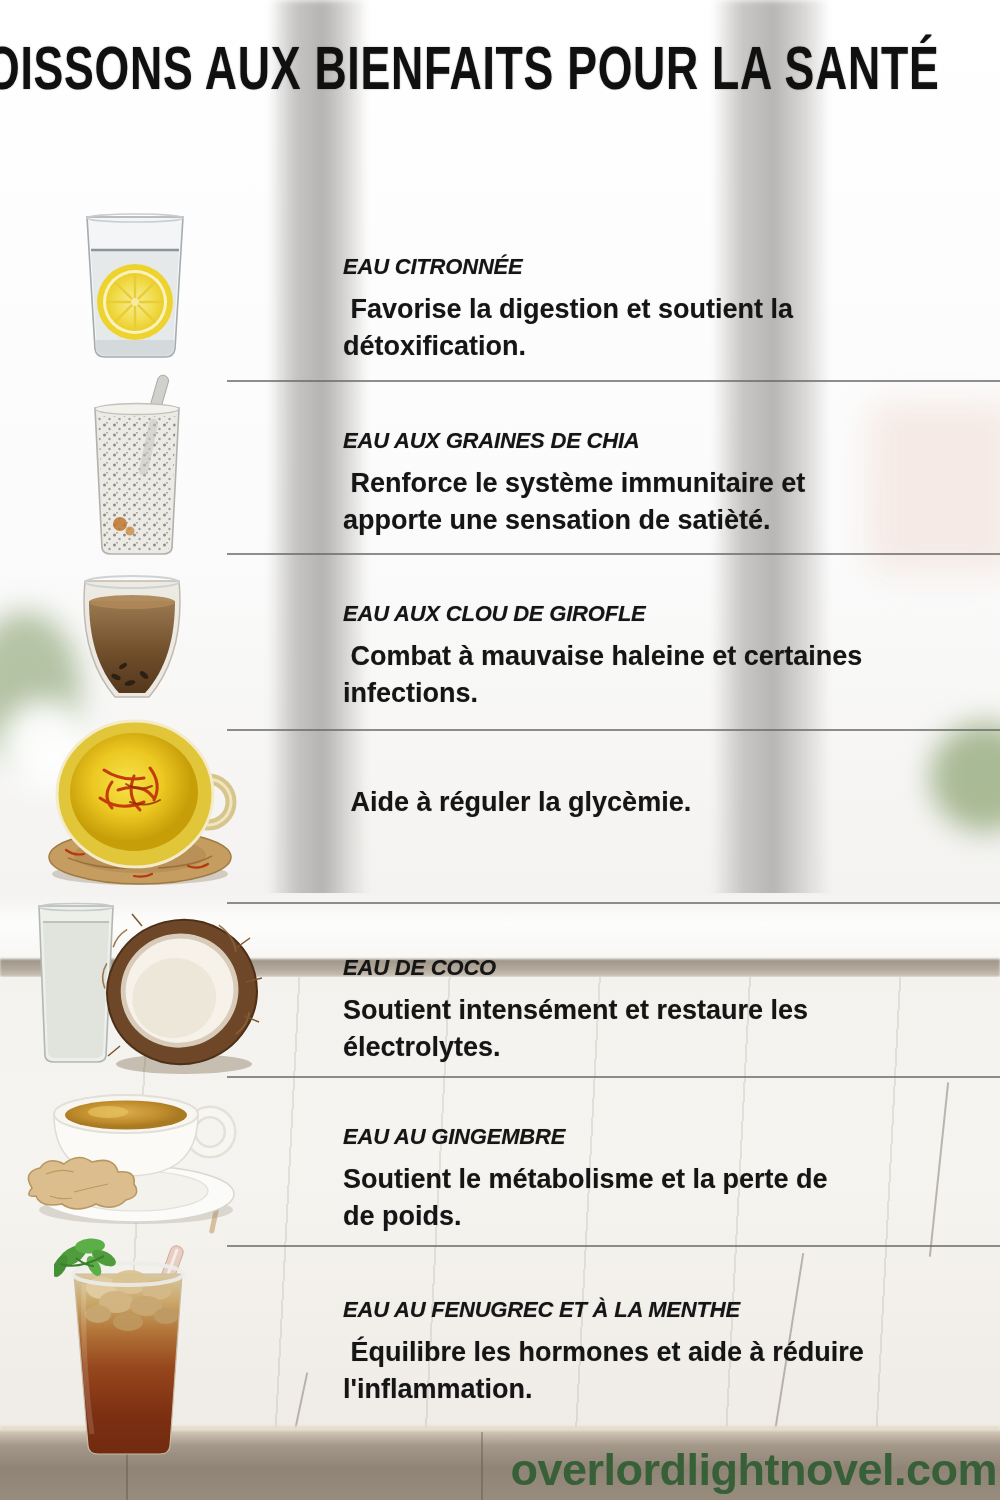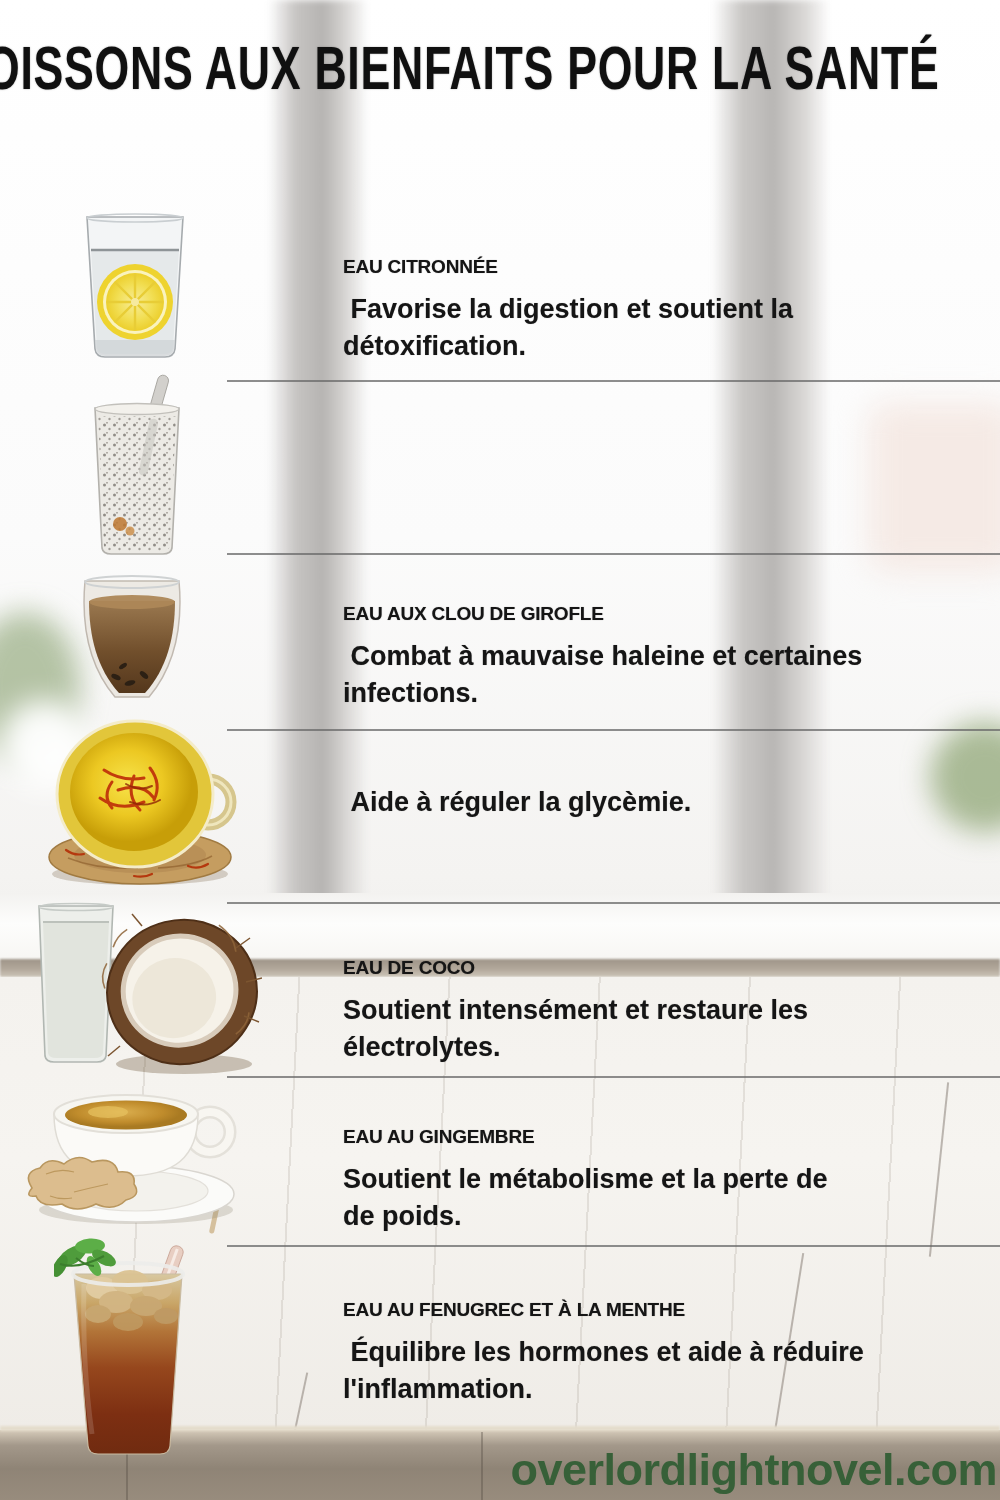--- a/index.html
+++ b/index.html
@@ -38,22 +38,22 @@
   .edge-lip{position:absolute;left:0;top:1426px;width:1000px;height:5px;background:#e4dccc;filter:blur(1px);}
   .edge-joint{position:absolute;top:1432px;height:68px;width:2px;background:rgba(80,72,62,.35);}
   .joint-a{left:126px;} .joint-b{left:481px;}
 
   
   .page-title{position:absolute;left:-48px;top:32px;white-space:nowrap;
     font-size:62px;font-weight:700;letter-spacing:1px;color:#101010;
     transform:scaleX(.72);transform-origin:0 50%;
     text-shadow:0 0 2px rgba(0,0,0,.35);}
   .item-text{position:absolute;left:343px;width:630px;color:#151515;}
-  .item-heading{font-size:19px;font-weight:700;letter-spacing:-.2px;line-height:33px;
-    text-shadow:0 0 1px rgba(0,0,0,.4);}
+  .item-heading{font-size:22px;font-weight:700;letter-spacing:-.2px;line-height:33px;
+    text-shadow:0 0 1px rgba(0,0,0,.4);font-style:italic;}
   .item-desc{margin-top:8px;font-size:27px;font-weight:700;line-height:37px;
     white-space:pre-wrap;text-shadow:0 0 1px rgba(0,0,0,.3);}
   .sep{position:absolute;left:227px;width:773px;height:2px;background:rgba(104,104,104,.75);}
   .watermark{position:absolute;right:3px;top:1444px;font-size:45px;font-weight:700;
     letter-spacing:-.5px;color:#376038;}
 
   .drink{position:absolute;}
   .drink svg{display:block;width:100%;height:100%;}
   .item{position:absolute;inset:0;pointer-events:none;}
 </style>
@@ -140,20 +140,25 @@
             <rect x="66" y="2" width="11" height="80" rx="5.5" fill="#d2d0cc" stroke="#a19e99" stroke-width=".8"></rect>
           </g>
         <path d="M13,36 L97,36 L90,176 Q89,182 81,182 L29,182 Q21,182 20,176 Z" fill="#eceae5" stroke="#b3b1ac" stroke-width="1.6"></path>
         <path d="M16,44 L94,44 L88,174 Q87,179 80,179 L30,179 Q23,179 22,174 Z" fill="url(#chiaDots)" opacity=".6"></path>
         <rect x="62" y="46" width="9" height="58" rx="4.5" fill="#c7c5c0" opacity=".55" transform="rotate(12 66 75)"></rect>
         <circle cx="38" cy="152" r="7" fill="#bd7730" opacity=".85"></circle>
         <circle cx="48" cy="159" r="4.5" fill="#c98a42" opacity=".8"></circle>
         <ellipse cx="55" cy="37" rx="42" ry="5.5" fill="#f3f1ec" stroke="#c2c0bb" stroke-width="1.4"></ellipse>
       </svg>
     </div>
+    <div class="item-text" style="top:424px">
+      <div class="item-heading">EAU AUX GRAINES DE CHIA</div>
+      <div class="item-desc"> Renforce le système immunitaire et
+apporte une sensation de satièté.</div>
+    </div>
   </div>
 
   <div class="item">
     <div class="drink" style="left:66px;top:574px;width:132px;height:136px">
       <svg viewBox="0 0 132 136">
         <defs>
             <linearGradient id="clove" x1="0" y1="0" x2="0" y2="1">
               <stop offset="0%" stop-color="#9b7950"></stop>
               <stop offset="55%" stop-color="#714f2c"></stop>
               <stop offset="100%" stop-color="#54371c"></stop>

